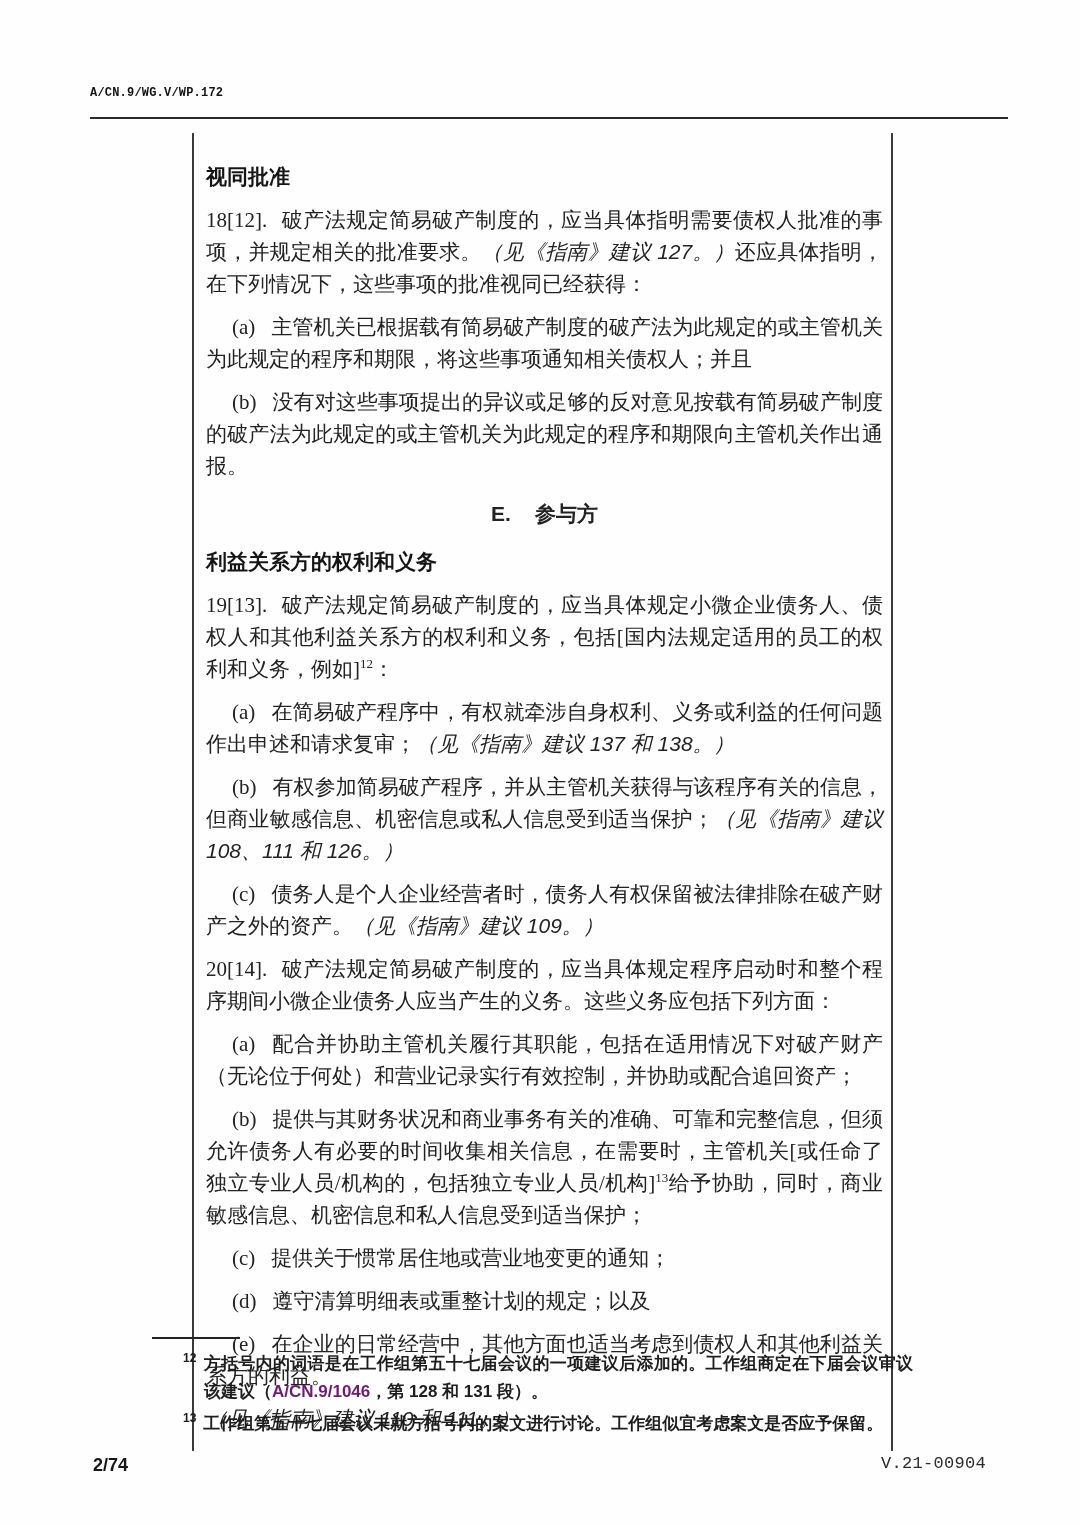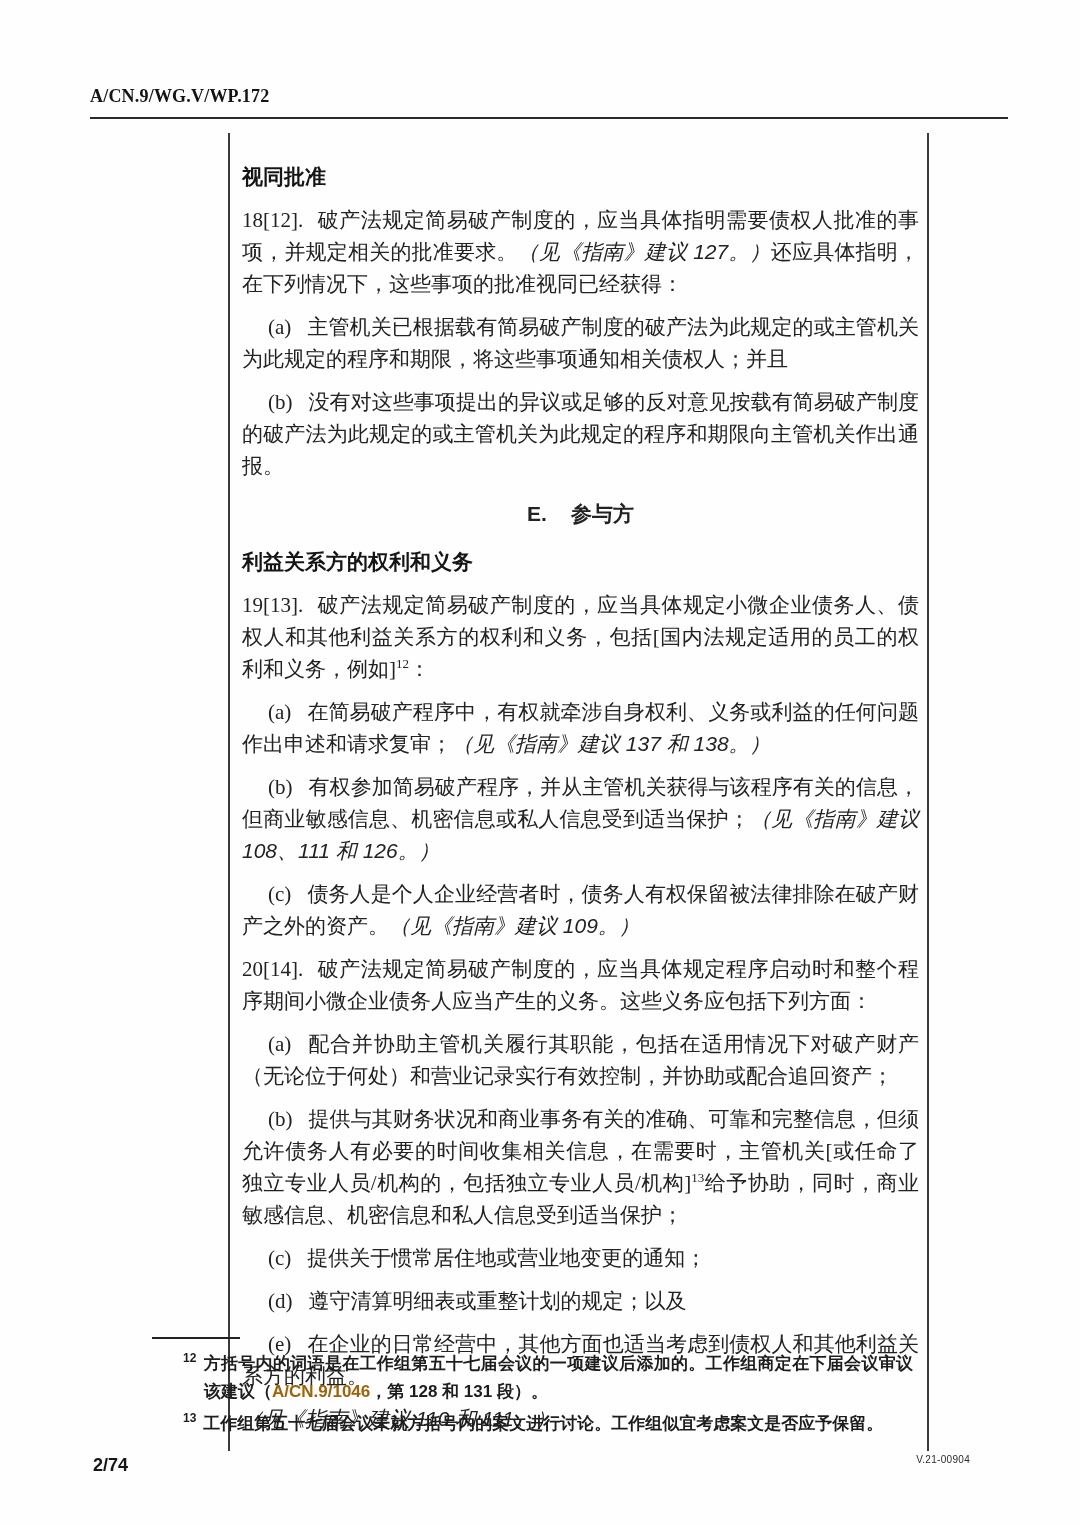--- a/index.html
+++ b/index.html
@@ -3,29 +3,29 @@
 <meta charset="utf-8">
 <style>
   html,body{margin:0;padding:0;}
   body{background:#ffffff;width:1080px;height:1526px;position:relative;
        font-family:"Liberation Serif","DejaVu Serif",serif;color:#1f1f1f;
        -webkit-font-smoothing:antialiased;}
   .page{position:absolute;inset:0;background:#fefefe;overflow:hidden;}
 
   
   .doc-symbol{position:absolute;left:90px;top:86px;
-      font-family:Liberation Serif, serif;
-      font-weight:bold;font-size:18px;letter-spacing:.2px;color:#141414;}
+      font-family:Liberation Mono, monospace;
+      font-weight:bold;font-size:12px;letter-spacing:.2px;color:#141414;}
   .header-rule{position:absolute;left:90px;top:117px;width:918px;height:0;
       border-top:2px solid #2a2a2a;}
 
   
   .content-box{position:absolute;left:192px;top:133px;width:701px;min-height:1157px;
       box-sizing:border-box;border-left:2px solid #3a3a3a;border-right:2px solid #3a3a3a;
-      padding:12px 8px 16px 12px;margin-left:36px;}
+      padding:12px 8px 16px 12px;}
   .blk{margin:0;font-size:21px;line-height:32px;text-align:justify;color:#222;}
   .blk + .blk{margin-top:11px;}
   .h1{font-family:"Liberation Sans","DejaVu Sans",sans-serif;font-weight:bold;
       font-size:21px;text-align:center;}
   .blk.h1{margin-top:16px;}
   .h2{font-weight:bold;font-size:21px;text-align:left;color:#151515;}
   .blk.h2{margin-top:16px;}
   .h1 .pnum{margin-right:24px;}
   .pnum{margin-right:14px;}
   .li{text-indent:26px;}
@@ -35,29 +35,29 @@
   .blk sup{font-size:13px;line-height:0;vertical-align:super;}
 
   
   .fn-sep{position:absolute;left:152px;top:1337px;width:88px;height:0;
       border-top:2px solid #222;}
   .footnotes{position:absolute;left:183px;top:1350px;width:730px;
       font-family:"Liberation Sans","DejaVu Sans",sans-serif;font-weight:600;
       font-size:17px;line-height:28px;color:#1d1d1d;}
   .fn{margin:0 0 4px 0;padding-left:21px;text-indent:-21px;text-align:justify;}
   .fn sup{font-size:12px;line-height:0;vertical-align:super;margin-right:7px;font-weight:600;}
-  .fn .link{color:#a16207;font-weight:700;cursor:pointer;}
+  .fn .link{color:#701a75;font-weight:700;cursor:pointer;}
 
   
   .page-num{position:absolute;left:93px;top:1455px;
       font-family:"Liberation Sans","DejaVu Sans",sans-serif;
       font-weight:bold;font-size:18px;color:#161616;}
-  .doc-num{position:absolute;right:110px;top:1454px;
-      font-family:Liberation Sans, sans-serif;
-      font-size:10px;color:#2b2b2b;letter-spacing:.3px;}
+  .doc-num{position:absolute;right:94px;top:1454px;
+      font-family:Liberation Mono, monospace;
+      font-size:17px;color:#2b2b2b;letter-spacing:.3px;}
 </style>
 </head>
 <body>
 
 <div class="page">
 
   <div class="doc-symbol">A/CN.9/WG.V/WP.172</div>
   <div class="header-rule"></div>
 
   <main class="content-box">

